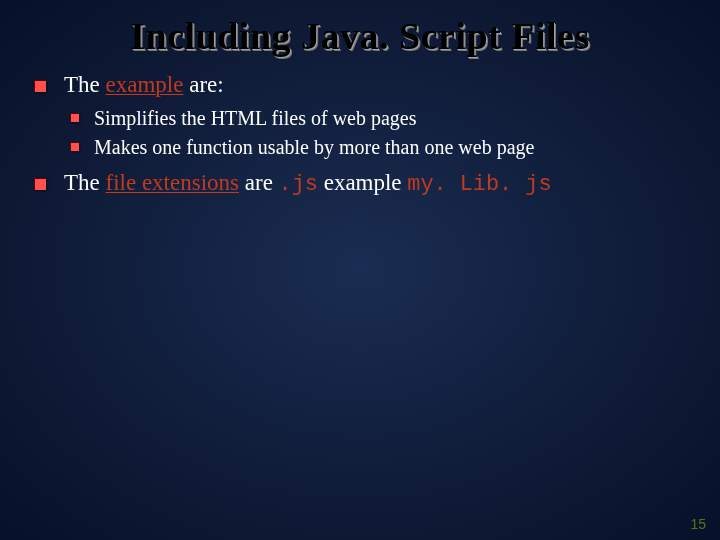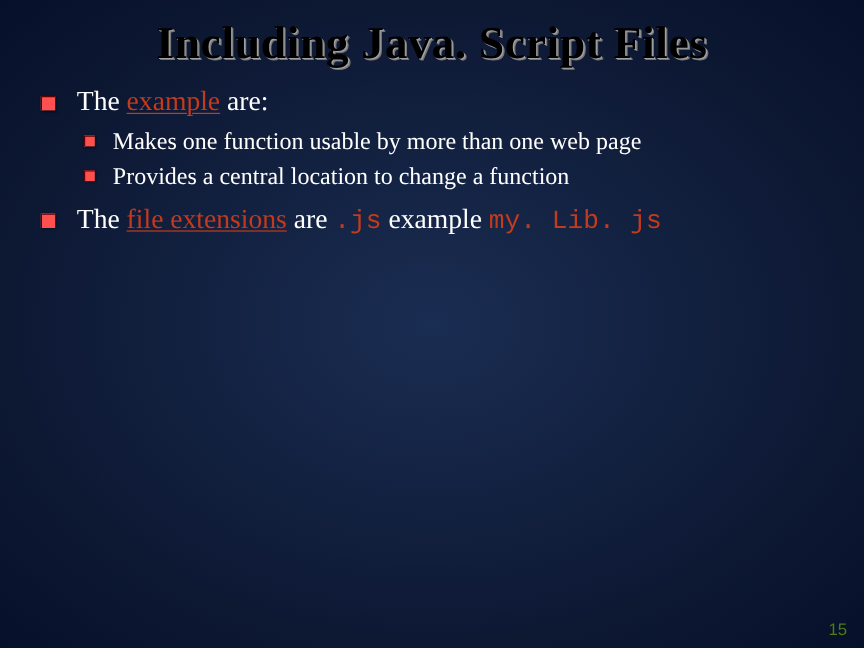--- a/index.html
+++ b/index.html
@@ -83,22 +83,22 @@
 </style>
 </head>
 <body>
 
 <div class="title">Including Java. Script Files</div>
 
 <ul class="top">
   <li>
     <span>The </span><span class="em">example</span><span> are:</span>
     <ul class="sub">
+      <li><span>Simplifies the HTML files of web pages</span></li>
       <li><span>Makes one function usable by more than one web page</span></li>
-      <li><span>Provides a central location to change a function</span></li>
     </ul>
   </li>
   <li>
     <span>The </span><span class="em">file extensions</span><span> are </span><span class="code">.js</span><span> example </span><span class="code">my. Lib. js</span>
   </li>
 </ul>
 
 <div class="pagenum">15</div>
 
 </body></html>

